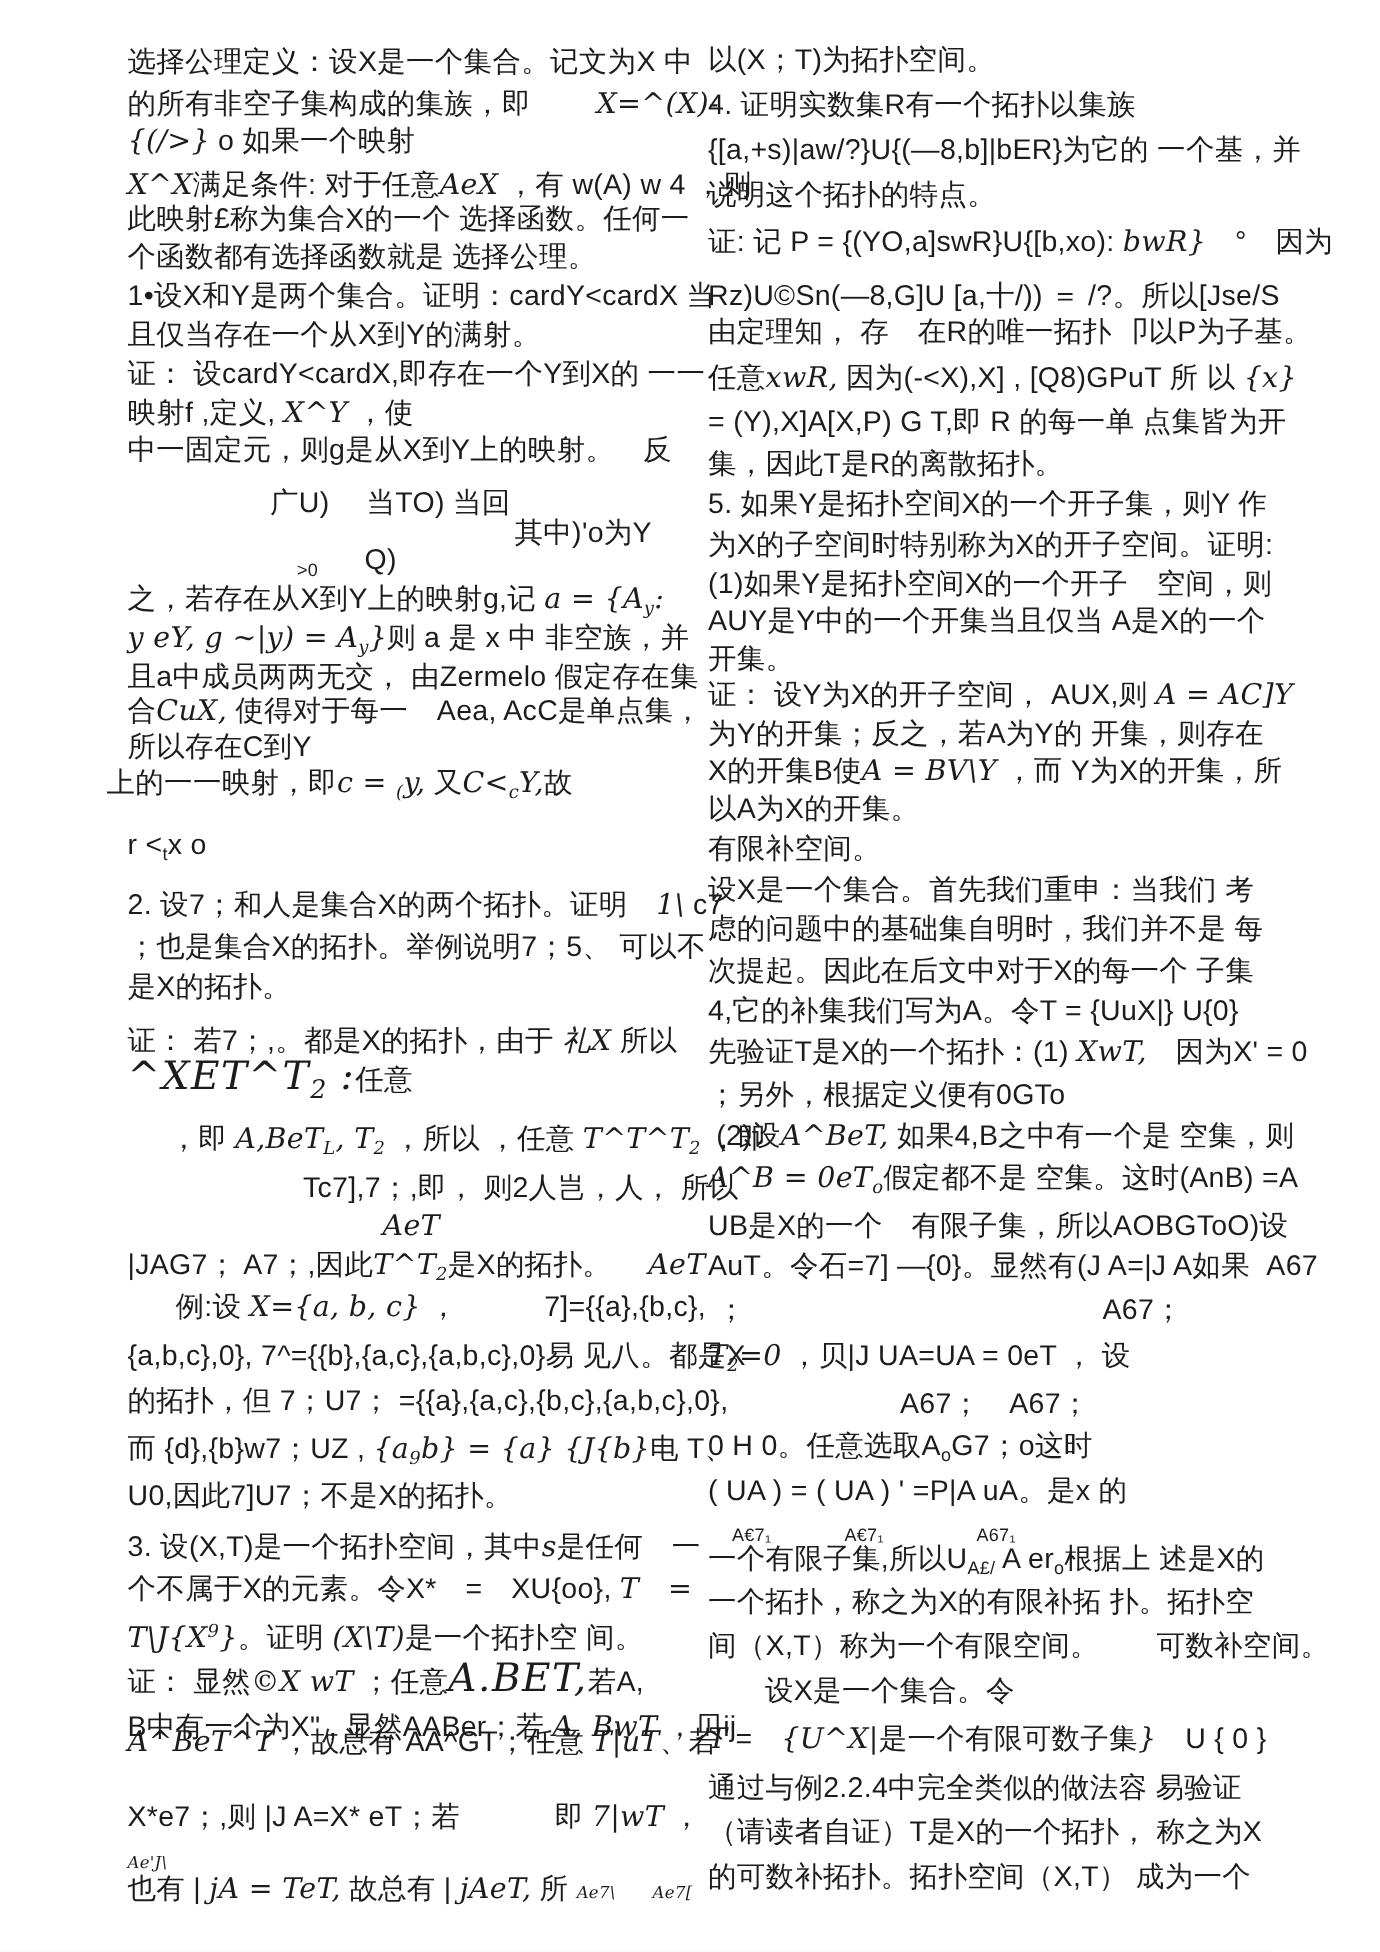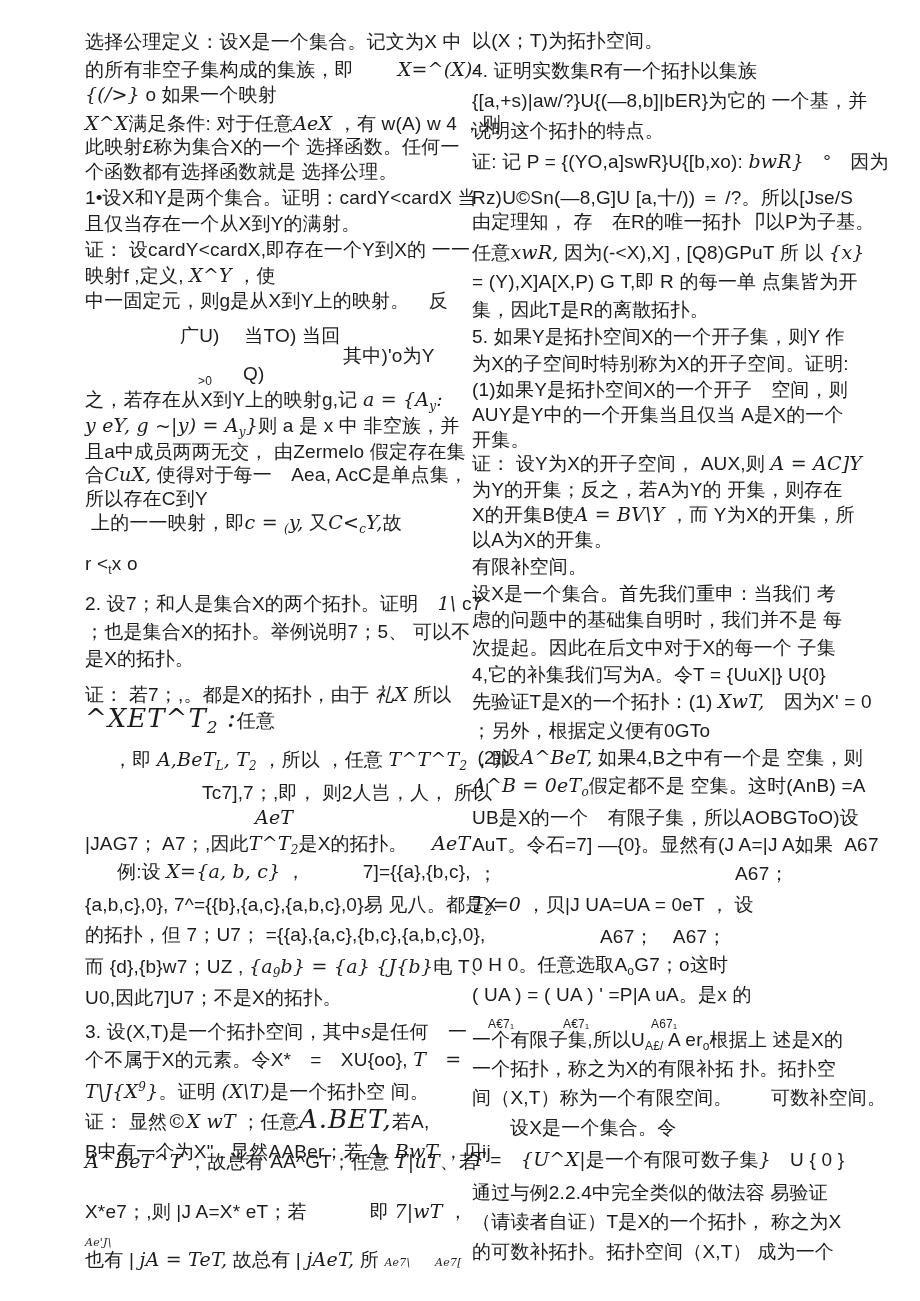--- a/index.html
+++ b/index.html
@@ -54,21 +54,21 @@
       <div class="line" style="left: 85px; top: 289px;"><span>中一固定元，则g是从X到Y上的映射。　反</span></div>
       <div class="line" style="left: 180px; top: 324px;"><span>广U)　 当TO) 当回</span></div>
       <div class="line" style="left: 343px; top: 344px;"><span>其中)'o为Y</span></div>
       <div class="line" style="left: 198px; top: 367px;"><span class="seg-s">&gt;0</span></div>
       <div class="line" style="left: 243px; top: 362px;"><span>Q)</span></div>
       <div class="line" style="left: 85px; top: 388px;"><span>之，若存在从X到Y上的映射g,记 </span><span class="seg-m">a = {A</span><span class="seg-subm">y</span><span class="seg-m">:</span></div>
       <div class="line" style="left: 85px; top: 414px;"><span class="seg-m">y eY, g ~|y) = A</span><span class="seg-subm">y</span><span class="seg-m">}</span><span>则 a 是 x 中 非空族，并</span></div>
       <div class="line" style="left: 85px; top: 440px;"><span>且a中成员两两无交， 由Zermelo 假定存在集</span></div>
       <div class="line" style="left: 85px; top: 463px;"><span>合</span><span class="seg-m">CuX,</span><span> 使得对于每一　Aea, AcC是单点集，</span></div>
       <div class="line" style="left: 85px; top: 487px;"><span>所以存在C到Y</span></div>
-      <div class="line" style="left: 91px; top: 511px;"><span>上的一一映射，即</span><span class="seg-m">c = </span><span class="seg-subm">(</span><span class="seg-m">y,</span><span> 又</span><span class="seg-m">C&lt;</span><span class="seg-subm">c</span><span class="seg-m">Y,</span><span>故</span></div>
+      <div class="line" style="left: 71px; top: 511px;"><span>上的一一映射，即</span><span class="seg-m">c = </span><span class="seg-subm">(</span><span class="seg-m">y,</span><span> 又</span><span class="seg-m">C&lt;</span><span class="seg-subm">c</span><span class="seg-m">Y,</span><span>故</span></div>
       <div class="line" style="left: 85px; top: 552px;"><span>r &lt;</span><span class="seg-sub">t</span><span>x o</span></div>
       <div class="line" style="left: 85px; top: 592px;"><span>2. 设7；和人是集合X的两个拓扑。证明　</span><span class="seg-m">1\</span><span> c7</span></div>
       <div class="line" style="left: 85px; top: 620px; text-align: center;"><span>；也是集合X的拓扑。举例说明7；5、 可以不</span></div>
       <div class="line" style="left: 85px; top: 647px;"><span>是X的拓扑。</span></div>
       <div class="line" style="left: 85px; top: 683px;"><span>证： 若7；,。都是X的拓扑，由于 </span><span class="seg-m">礼X</span><span> 所以</span></div>
       <div class="line" style="left: 85px; top: 707px;"><span class="seg-M">^XET^T</span><span class="seg-subM">2</span><span class="seg-M"> :</span><span>任意</span></div>
       <div class="line" style="left: 113px; top: 748px;"><span>，即 </span><span class="seg-m">A,BeT</span><span class="seg-subm">L</span><span class="seg-m">, T</span><span class="seg-subm">2</span><span> ，所以 ，任意 </span><span class="seg-m">T^T^T</span><span class="seg-subm">2</span><span> ，即</span></div>
       <div class="line" style="left: 202px; top: 781px;"><span>Tc7],7；,即， 则2人岂，人， 所以</span></div>
       <div class="line" style="left: 255px; top: 806px;"><span class="seg-m">AeT</span></div>
       <div class="line" style="left: 85px; top: 832px;"><span>|JAG7； A7；,因此</span><span class="seg-m">T^T</span><span class="seg-subm">2</span><span>是X的拓扑。　 </span><span class="seg-m">AeT</span></div>

